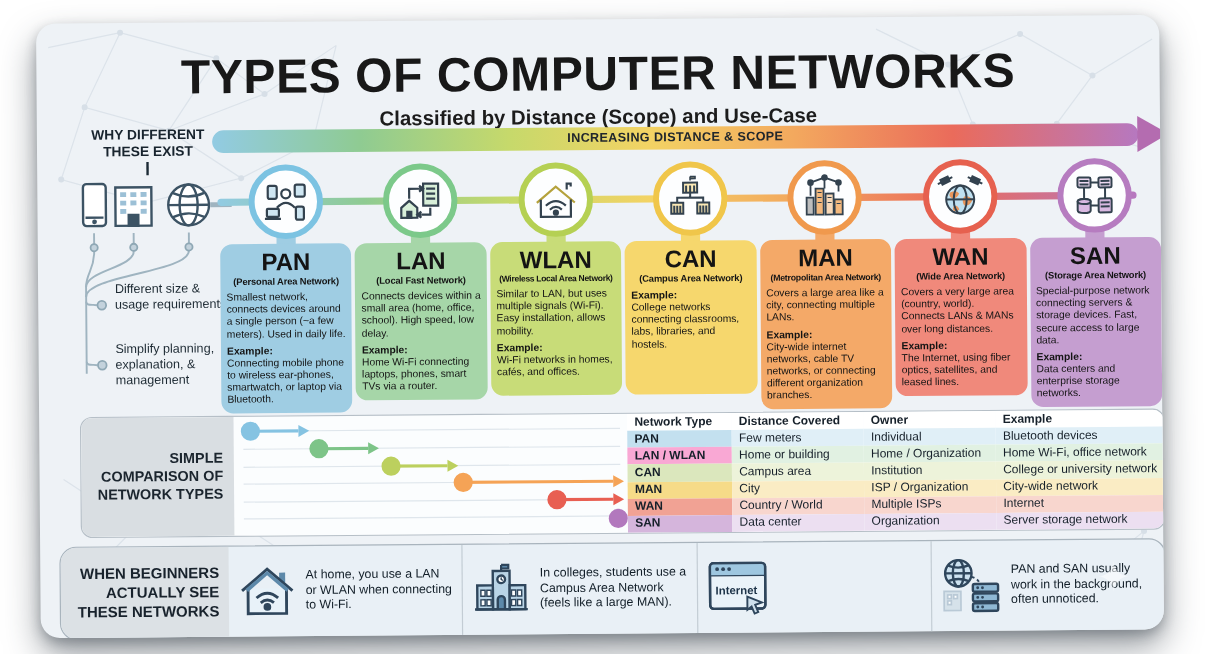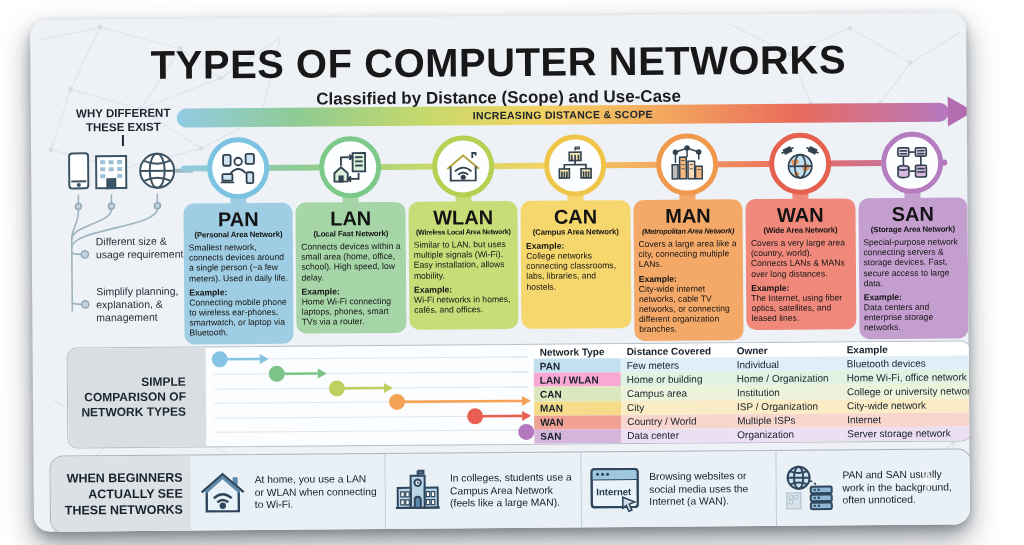--- a/index.html
+++ b/index.html
@@ -29,29 +29,29 @@
   
   .columns{left:152px;top:119px;width:784px;display:flex;gap:3px;z-index:3;}
   .col{flex:1;min-width:0;display:flex;flex-direction:column;}
   .ring{width:52px;height:52px;border-radius:50%;border:5px solid #999;background:#fdfeff;margin:0 auto;
     display:flex;align-items:center;justify-content:center;position:relative;z-index:2;}
   .tab{width:16px;height:15px;margin:-3px auto -8px;position:relative;z-index:1;}
   .ncard{border-radius:10px;padding:6px 5px 7px;min-height:115px;color:#141414;position:relative;z-index:2;}
   .nname{text-align:center;font-size:20px;font-weight:800;line-height:1.02;}
   .nsub{text-align:center;font-size:7.8px;font-weight:700;margin-top:1px;letter-spacing:-.1px;}
   .col:nth-child(3) .nsub{font-size:7.1px;letter-spacing:-.25px;}
-  .col:nth-child(5) .nsub{font-size:7.3px;letter-spacing:-.2px;font-style:italic;}
+  .col:nth-child(5) .nsub{font-size:7.3px;letter-spacing:-.2px;}
   .ndesc{font-size:8.6px;line-height:1.17;margin-top:3px;text-align:left;}
   .nexl{font-size:8.6px;font-weight:800;margin-top:4px;text-align:left;}
   .nex{font-size:8.6px;line-height:1.17;text-align:left;}
   
   .comparison{left:34px;top:328px;width:902px;height:99px;background:#fbfdfe;border:1.5px solid #b6bfc7;
     border-radius:10px;display:flex;overflow:hidden;z-index:2;}
   .comp-label{width:118px;background:#d9dee2;display:flex;align-items:center;justify-content:flex-end;
-    text-align:right;padding-right:20px;font-size:12px;font-weight:800;color:#1b252e;line-height:1.25;}
+    text-align:right;padding-right:9px;font-size:12px;font-weight:800;color:#1b252e;line-height:1.25;}
   .dotchart{width:328px;position:relative;}
   .comp-table{flex:1;display:grid;grid-template-columns:87px 110px 110px 1fr;grid-template-rows:repeat(7,1fr);
     font-size:10px;color:#16202a;}
   .cell{display:flex;align-items:center;padding-left:6px;white-space:nowrap;overflow:hidden;}
   .cell.hdr{font-weight:800;background:#ffffff;}
   .cell.typ{font-weight:800;}
   
   .beginners{left:16px;top:436px;width:920px;height:76px;background:#e9f0f6;border:1.5px solid #a9b4bd;
     border-radius:14px;display:flex;overflow:hidden;z-index:2;}
   .beg-label{width:132px;background:#dce1e5;display:flex;align-items:center;justify-content:flex-end;
@@ -499,21 +499,20 @@
             <rect x="2" y="2" width="46" height="38" rx="3" fill="none"></rect>
             <g fill="#2f465c" stroke="none">
                   <circle cx="8" cy="7" r="1.6"></circle>
                   <circle cx="13" cy="7" r="1.6"></circle>
                   <circle cx="18" cy="7" r="1.6"></circle>
                 </g>
             <text x="24" y="28" text-anchor="middle" font-size="9.5" font-weight="bold" fill="#1d3348" stroke="none" font-family="Liberation Sans, sans-serif">Internet</text>
             <path d="M33 30 L45 35 L39.5 37 L42 43 L39 44.2 L36.5 38.4 L33 41 Z" fill="#cfe0ec" stroke-width="1.6"></path>
           </g>
         </svg>
-        <div class="beg-text">Browsing websites or social media uses the Internet (a WAN).</div>
       </div>
 
       <div class="beg-item">
         <svg class="beg-icon" width="50" height="48" viewBox="0 0 50 48">
           <g stroke="#2f465c" stroke-width="2" fill="none">
             <g stroke="#b9c9d6" fill="#d6e2ea" stroke-width="1.4">
                   <rect x="2" y="28" width="14" height="16"></rect>
                   <rect x="5" y="31" width="3" height="3" fill="#fff"></rect>
                   <rect x="10" y="31" width="3" height="3" fill="#fff"></rect>
                   <rect x="5" y="36" width="3" height="3" fill="#fff"></rect>

